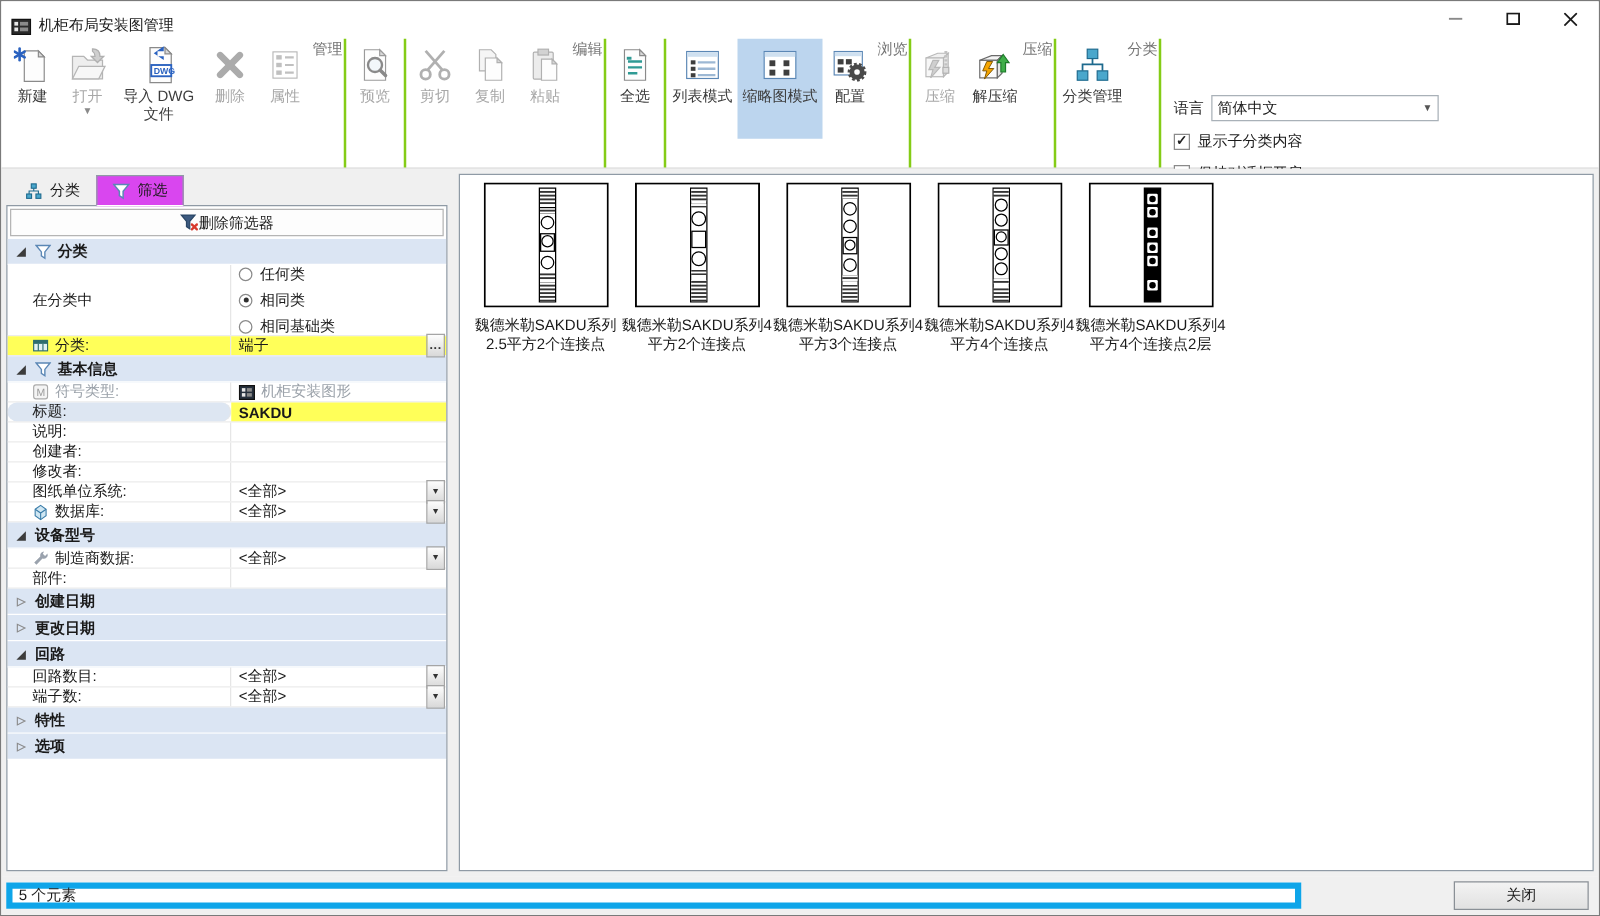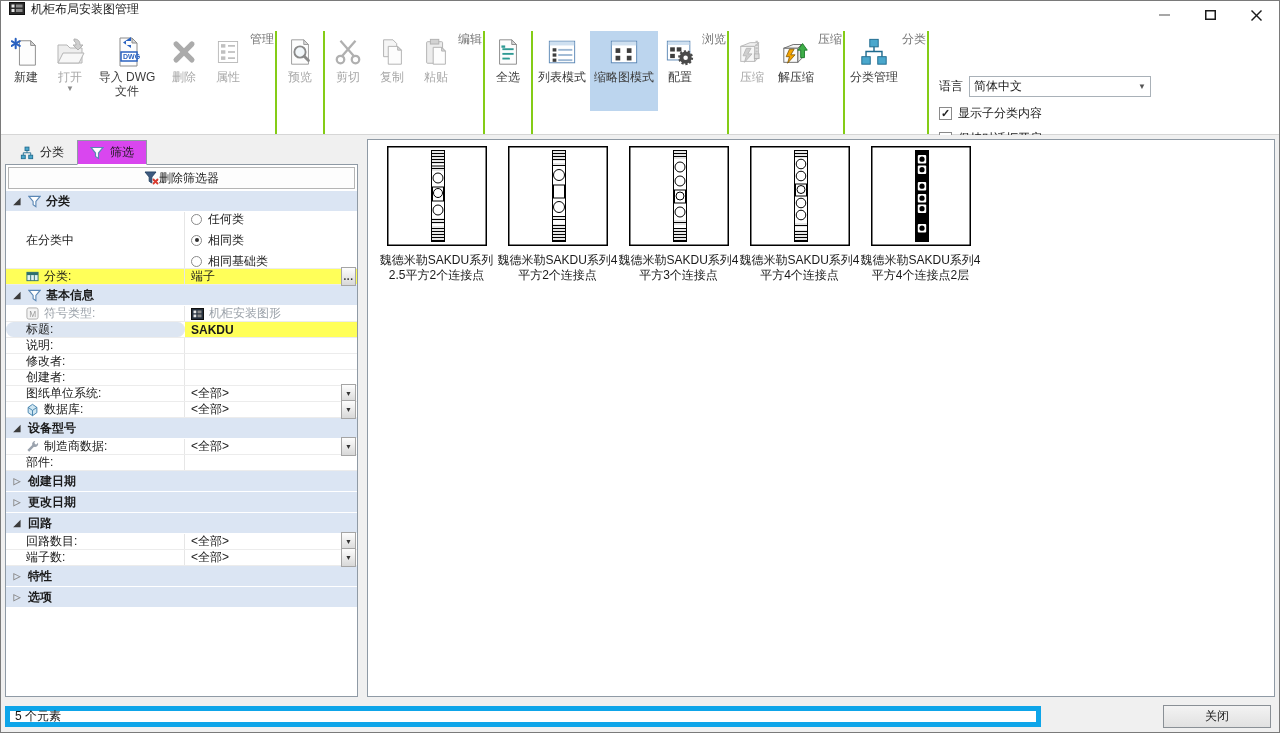--- a/index.html
+++ b/index.html
@@ -1,19 +1,19 @@
 <!DOCTYPE html>
 <html><head>
 <meta charset="utf-8">
 <style>
   html,body{margin:0;padding:0;background:#cfcfcf;}
   .window{width:1280px;height:733px;box-sizing:border-box;border:1px solid #7a7a7a;background:#fff;
     font-family:"Liberation Sans",sans-serif;font-size:12px;color:#1a1a1a;display:flex;flex-direction:column;overflow:hidden;}
   
-  .titlebar{height:28px;flex:0 0 auto;display:flex;align-items:flex-start;padding-left:8px;background:#fff;}
+  .titlebar{height:28px;flex:0 0 auto;display:flex;align-items:flex-end;padding-left:8px;background:#fff;}
   .t-title{margin-left:6px;}
   .wctrls{margin-left:auto;display:flex;height:100%;}
   .wc{width:46px;display:flex;align-items:center;justify-content:center;}
   
   .ribbon{flex:0 0 auto;height:103px;border-bottom:1px solid #d6d6d6;display:flex;padding:2px 0 0 2px;background:#fff;}
   .rgroup{display:flex;flex-direction:row;padding:0 1px;border-right:2px solid #84cc16;}
   .rbtns{flex:1;display:flex;align-items:flex-start;}
   .rglabel{height:17px;line-height:17px;text-align:center;color:#757575;}
   .rbtn{min-width:44px;padding:3px 4px 0;height:80px;box-sizing:border-box;display:flex;flex-direction:column;
     align-items:center;color:#3c3c3c;text-align:center;cursor:default;}
@@ -557,31 +557,31 @@
                 <span>说明:</span>
               </div>
             <div class="pval">
                 <span></span>
               </div>
             <div class="pbtn"></div>
           </div>
 
           <div class="prow">
             <div class="plbl">
+                <span>创建者:</span>
+              </div>
+            <div class="pval">
+                <span></span>
+              </div>
+            <div class="pbtn"></div>
+          </div>
+
+          <div class="prow">
+            <div class="plbl">
                 <span>修改者:</span>
-              </div>
-            <div class="pval">
-                <span></span>
-              </div>
-            <div class="pbtn"></div>
-          </div>
-
-          <div class="prow">
-            <div class="plbl">
-                <span>创建者:</span>
               </div>
             <div class="pval">
                 <span></span>
               </div>
             <div class="pbtn"></div>
           </div>
 
           <div class="prow">
             <div class="plbl">
                 <span>图纸单位系统:</span>

